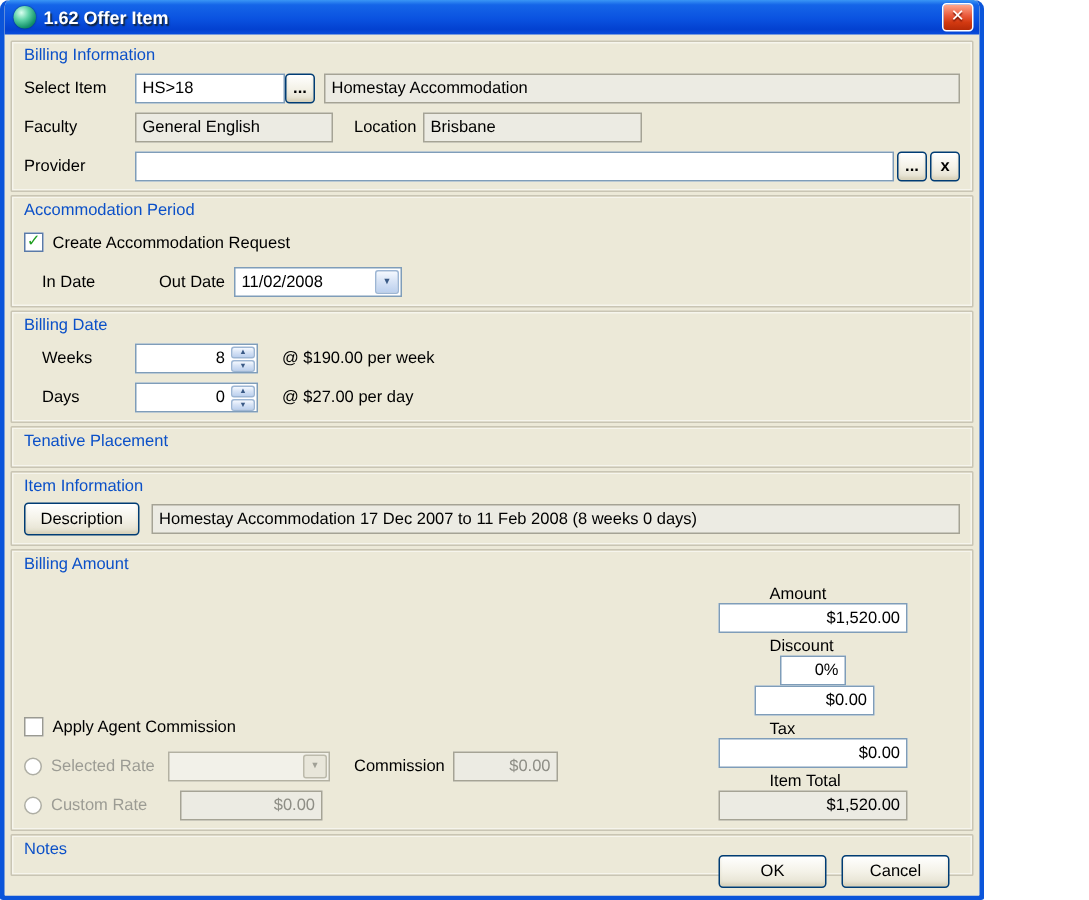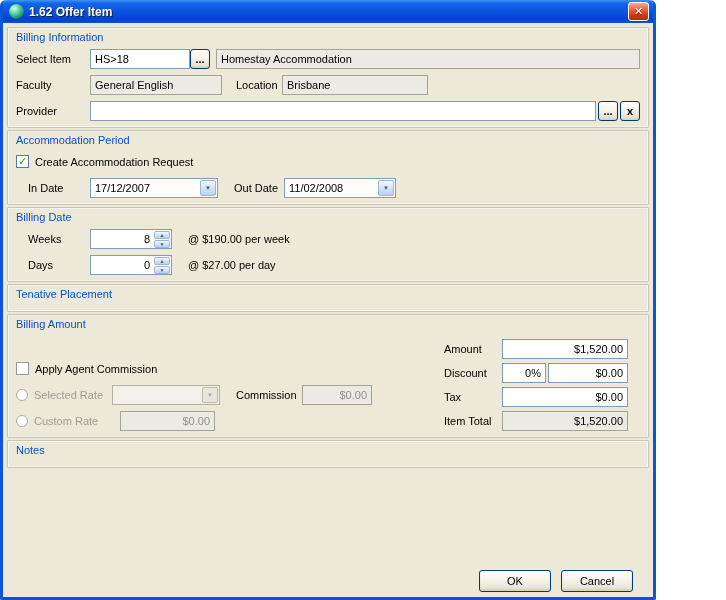--- a/index.html
+++ b/index.html
@@ -108,21 +108,21 @@
   .w44 { width:44px; flex:0 0 auto; }
   .w80 { width:80px; flex:0 0 auto; }
   .w126 { width:126px; flex:0 0 auto; }
   .loclbl { width:46px; flex:0 0 auto; }
   .outlbl { width:50px; flex:0 0 auto; }
   .balbl { width:58px; flex:0 0 auto; }
 
   .ba-grid { display:flex; align-items:flex-end; }
   .ba-left { flex:1 1 auto; padding-right:10px; }
   .ba-right { width:196px; flex:0 0 auto; }
-  .ba-right .row { margin-top:3px; }
+  .ba-right .row { margin-top:3px;flex-direction:column; }
 
   .notes-box {
     height:64px; border:1px solid #7f9db9; background:#fff;
     padding:2px 4px; margin-top:3px; overflow:hidden;
     line-height:14px;
   }
   .caret { display:inline-block; width:1px; height:12px; background:#000; vertical-align:middle; margin-left:1px; }
 
   .footer { position:absolute; right:20px; bottom:5px; display:flex; gap:10px; }
 </style>
@@ -166,24 +166,20 @@
     <div class="section">
       <div class="section-label">Accommodation Period</div>
       <div class="row">
         <div class="cb">
           <span>✓</span>
         </div>
         <div>Create Accommodation Request</div>
       </div>
       <div class="row">
         <div class="lbl indent">In Date</div>
-        <div class="combo w128c">
-          <div class="val">17/12/2007</div>
-          <div class="arrow">▼</div>
-        </div>
         <div class="outlbl ml16">Out Date</div>
         <div class="combo w112c">
           <div class="val">11/02/2008</div>
           <div class="arrow">▼</div>
         </div>
       </div>
     </div>
 
     <div class="section">
       <div class="section-label">Billing Date</div>
@@ -208,20 +204,27 @@
           </div>
         </div>
         <div class="ml16">@ $27.00 per day</div>
       </div>
     </div>
 
     <div class="section">
       <div class="section-label">Tenative Placement</div>
     </div>
 
+    <div class="section">
+      <div class="section-label">Item Information</div>
+      <div class="row">
+        <div class="btn">Description</div>
+        <div class="tb ro flex1 ml8">Homestay Accommodation 17 Dec 2007 to 11 Feb 2008 (8 weeks 0 days)</div>
+      </div>
+    </div>
 
     <div class="section">
       <div class="section-label">Billing Amount</div>
       <div class="ba-grid">
         <div class="ba-left">
           <div class="row">
             <div class="cb unchecked"></div>
             <div>Apply Agent Commission</div>
           </div>
           <div class="row">

